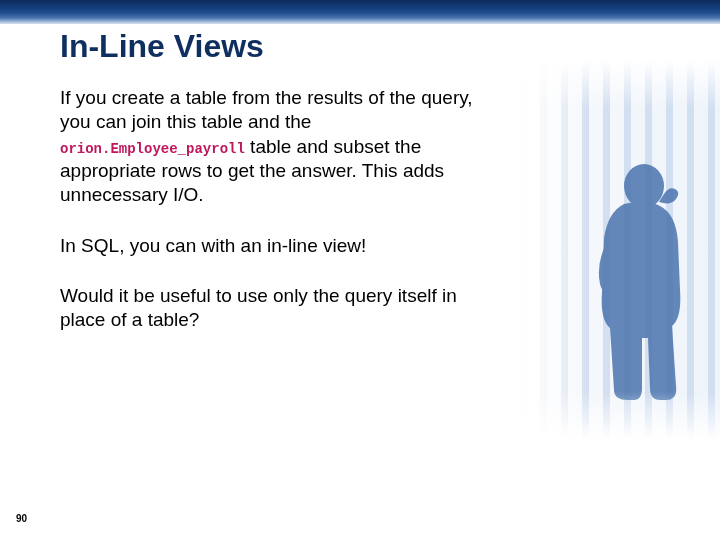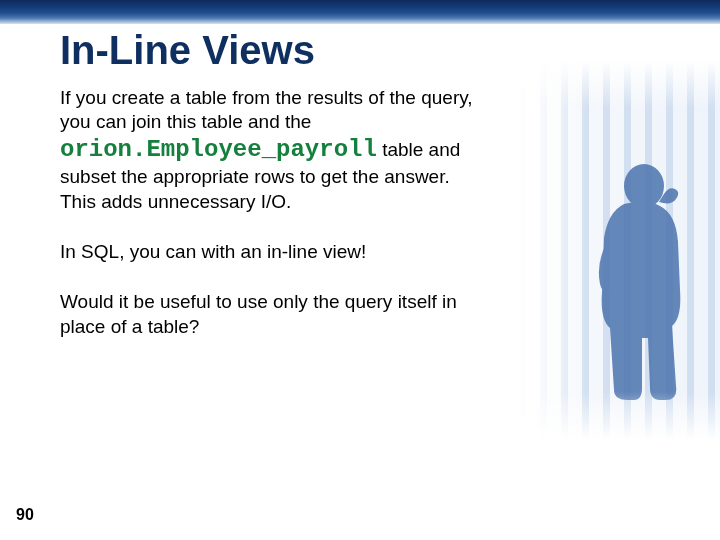--- a/index.html
+++ b/index.html
@@ -75,45 +75,45 @@
     position: absolute;
     bottom: 38px;
     right: 14px;
     width: 150px;
     height: 250px;
   }
   .title {
     position: absolute;
     top: 28px;
     left: 60px;
-    font-size: 40px;
+    font-size: 32px;
     font-weight: bold;
     color: #0e2f5f;
   }
   .body-area {
     position: absolute;
     top: 86px;
     left: 60px;
     width: 430px;
     color: #000000;
     font-size: 19px;
     line-height: 1.28;
   }
   .para { margin-bottom: 26px; }
   .mono {
     font-family: "Courier New", Courier, monospace;
     font-weight: bold;
-    color: #15803d;
-    font-size: 24px;
+    color: #be185d;
+    font-size: 14px;
   }
   .page-num {
     position: absolute;
     left: 16px;
     bottom: 16px;
-    font-size: 16px;
+    font-size: 10px;
     font-weight: bold;
     color: #000000;
   }
 </style>
 </head>
 <body>
 
 <div class="top-bar"></div>
 
 <div class="side-img">

